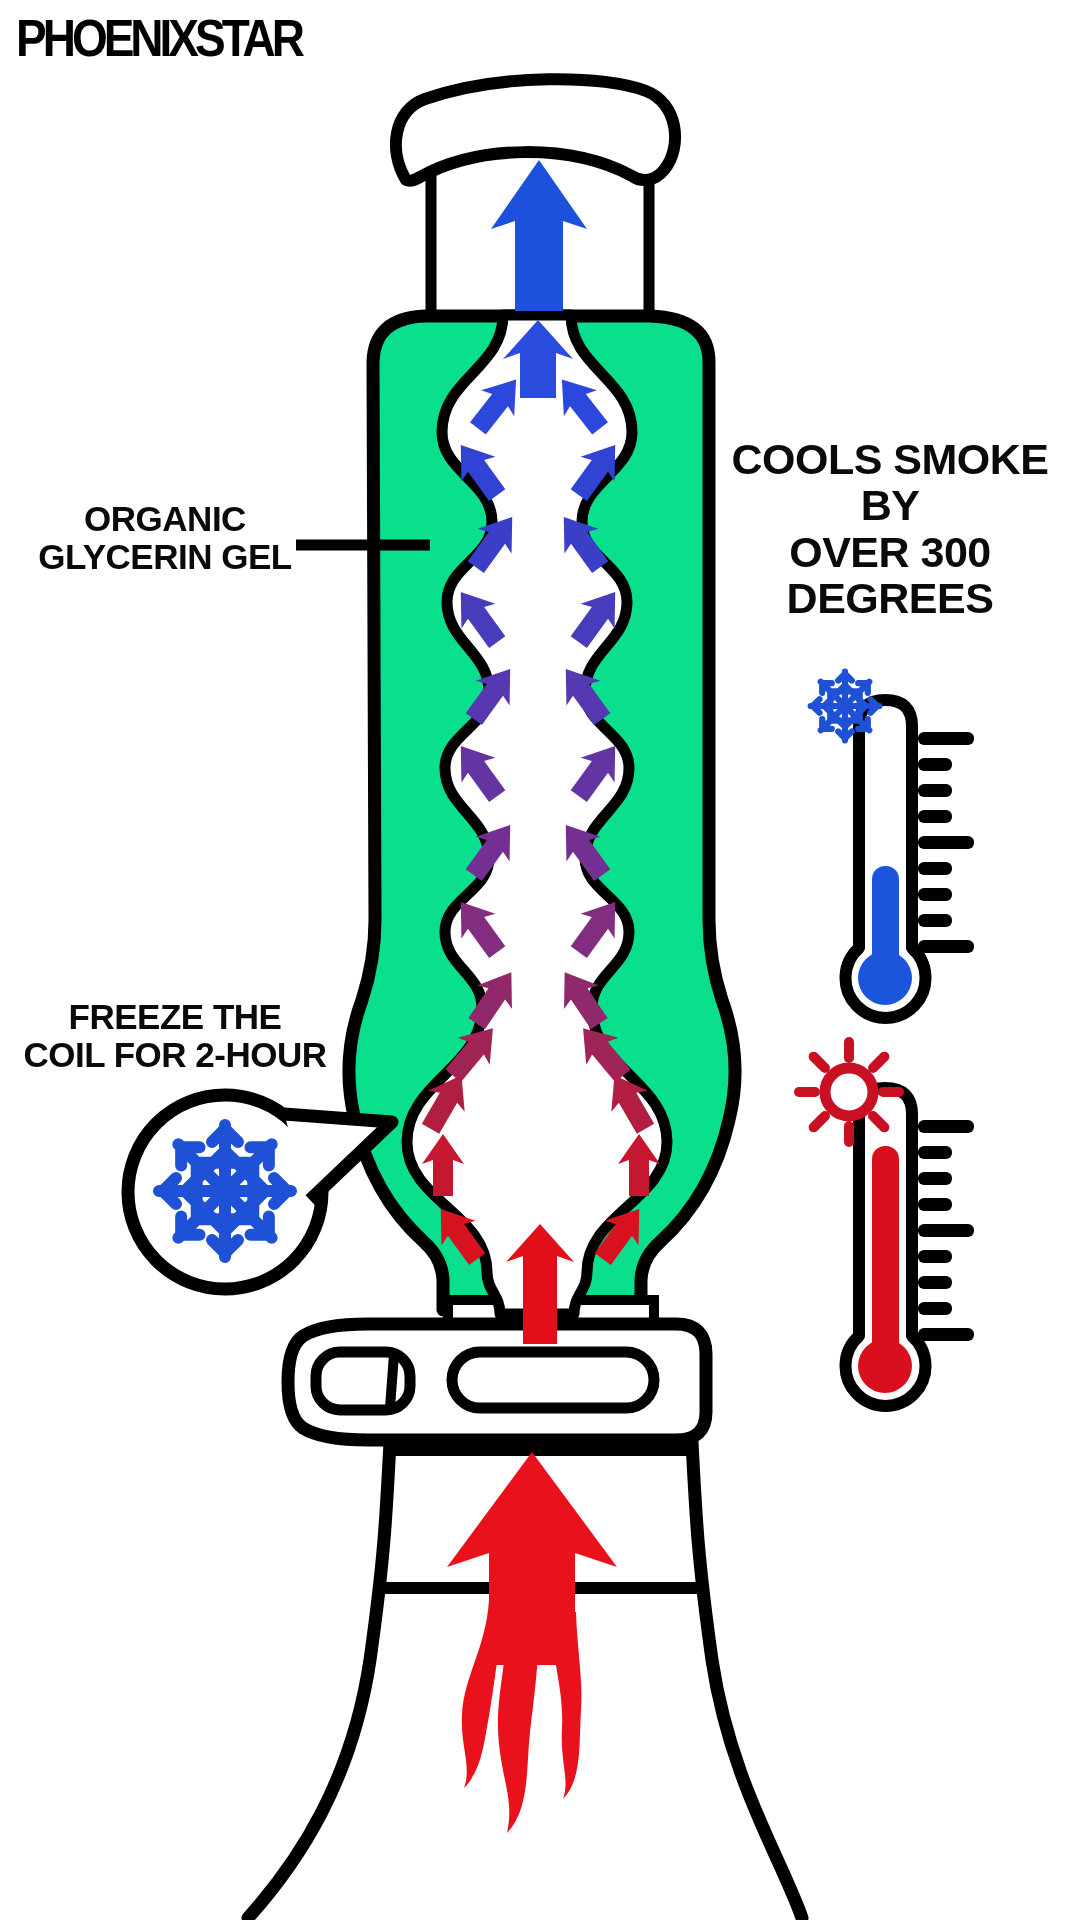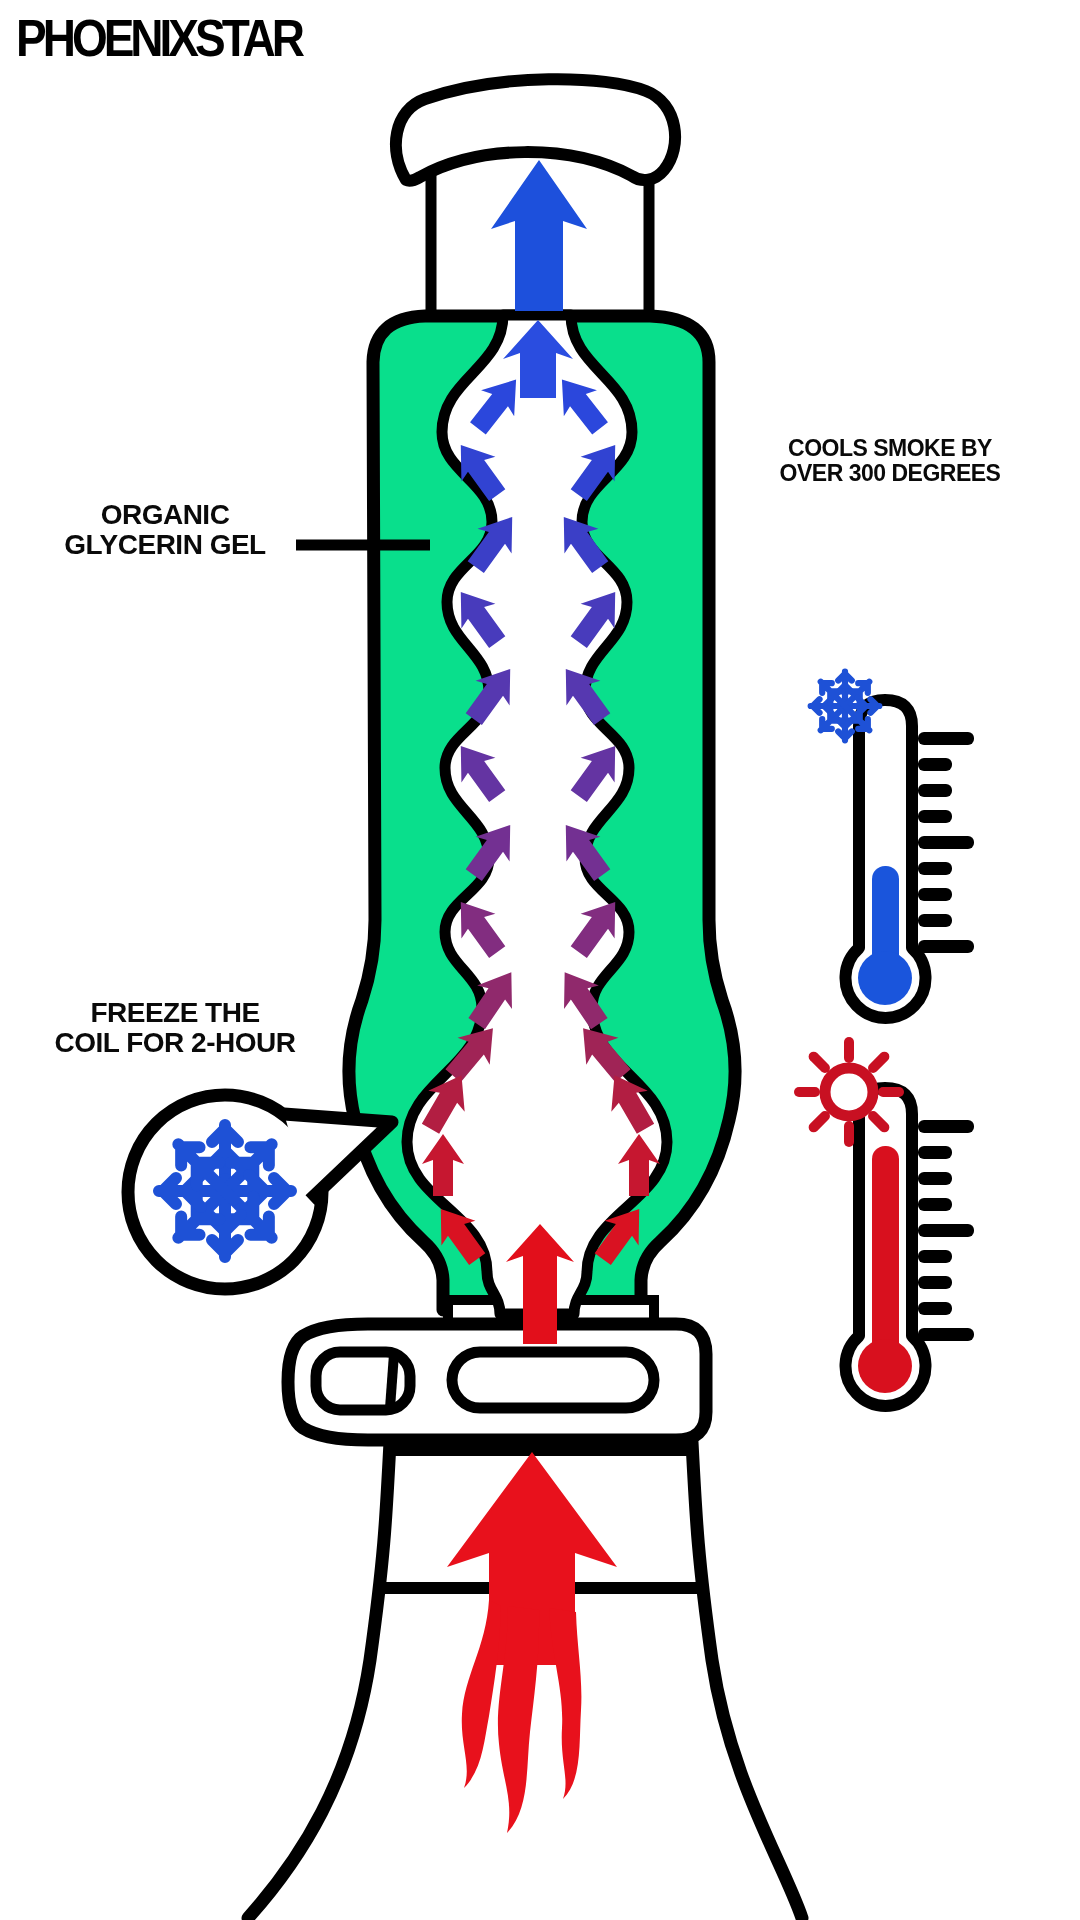--- a/index.html
+++ b/index.html
@@ -3,25 +3,25 @@
 <meta charset="utf-8">
 <style>
   html,body{margin:0;padding:0;background:#fff;}
   body{width:1080px;height:1920px;position:relative;overflow:hidden;
        font-family:"Liberation Sans","DejaVu Sans",sans-serif;}
   .stage{position:absolute;inset:0;width:1080px;height:1480px;}
   svg.diagram{position:absolute;left:0;top:0;width:1080px;height:1920px;}
   .logo{position:absolute;left:16px;top:8px;font-size:46px;font-weight:900;
         color:#000;letter-spacing:-4px;transform:scaleY(1.12);transform-origin:left top;
         white-space:nowrap;}
-  .label{position:absolute;color:#0a0a0a;font-weight:800;font-size:28px;
+  .label{position:absolute;color:#0a0a0a;font-weight:800;font-size:35px;
          line-height:1.08;text-align:center;white-space:pre-line;letter-spacing:-0.5px;}
   .label-glycerin{left:30px;top:500px;width:270px;}
   .label-freeze{left:0px;top:998px;width:350px;}
-  .label-cools{left:700px;top:436px;width:380px;font-size:23px;}
+  .label-cools{left:700px;top:436px;width:380px;font-size:43px;}
 </style>
 </head>
 <body>
 
 <div class="stage">
 
   <svg class="diagram" viewBox="0 0 1080 1920">
     <defs>
       <path id="arr" d="M 0 -31 L -21 -1 L -10 -5 L -10 31 L 10 31 L 10 -5 L 21 -1 Z"></path>
       <g id="flakeArm">

